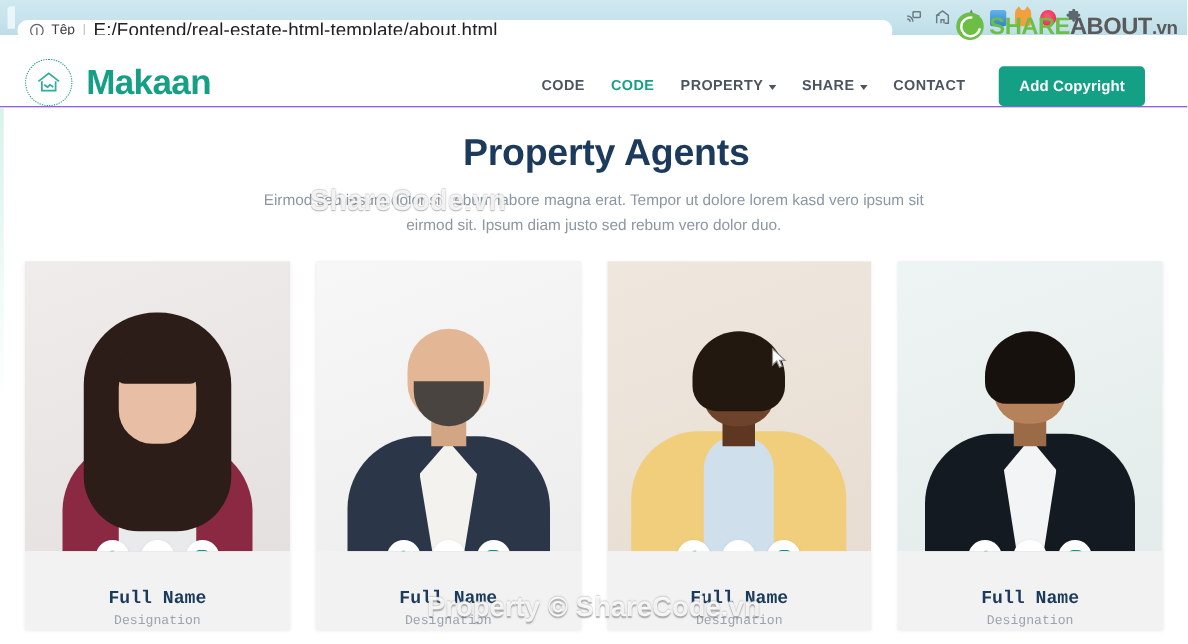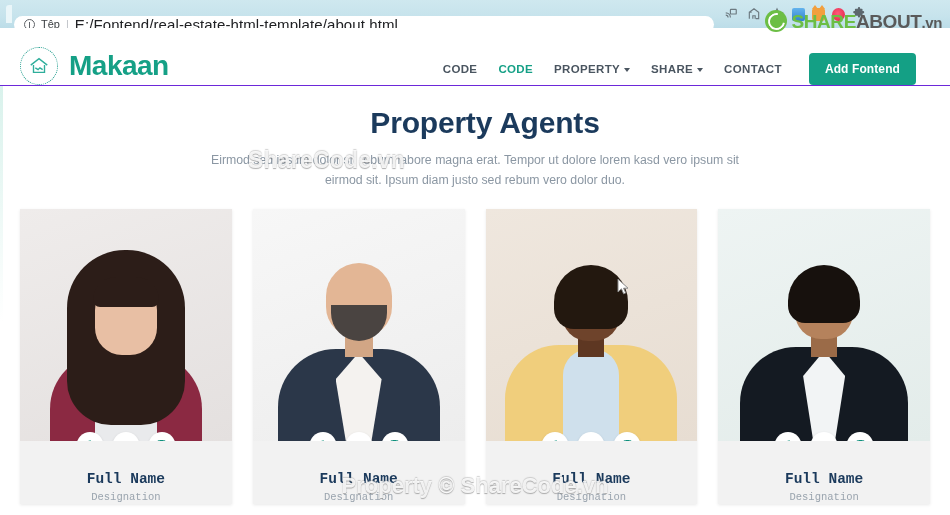--- a/index.html
+++ b/index.html
@@ -354,21 +354,21 @@
       <span>PROPERTY</span>
       <span class="caret"></span>
     </span>
     <span class="nav-item">
       <span>SHARE</span>
       <span class="caret"></span>
     </span>
     <span class="nav-item">
       <span>CONTACT</span>
     </span>
-    <button class="btn-add">Add Fontend</button>
+    <button class="btn-add">Add Copyright</button>
   </nav>
 </header>
 
 <main class="page">
   <div class="left-stripe"></div>
 
   <h1 class="section-title">Property Agents</h1>
   <p class="section-sub">Eirmod sed ipsum dolor sit rebum labore magna erat. Tempor ut dolore lorem kasd vero ipsum sit eirmod sit. Ipsum diam justo sed rebum vero dolor duo.</p>
 
   <section class="agents">

